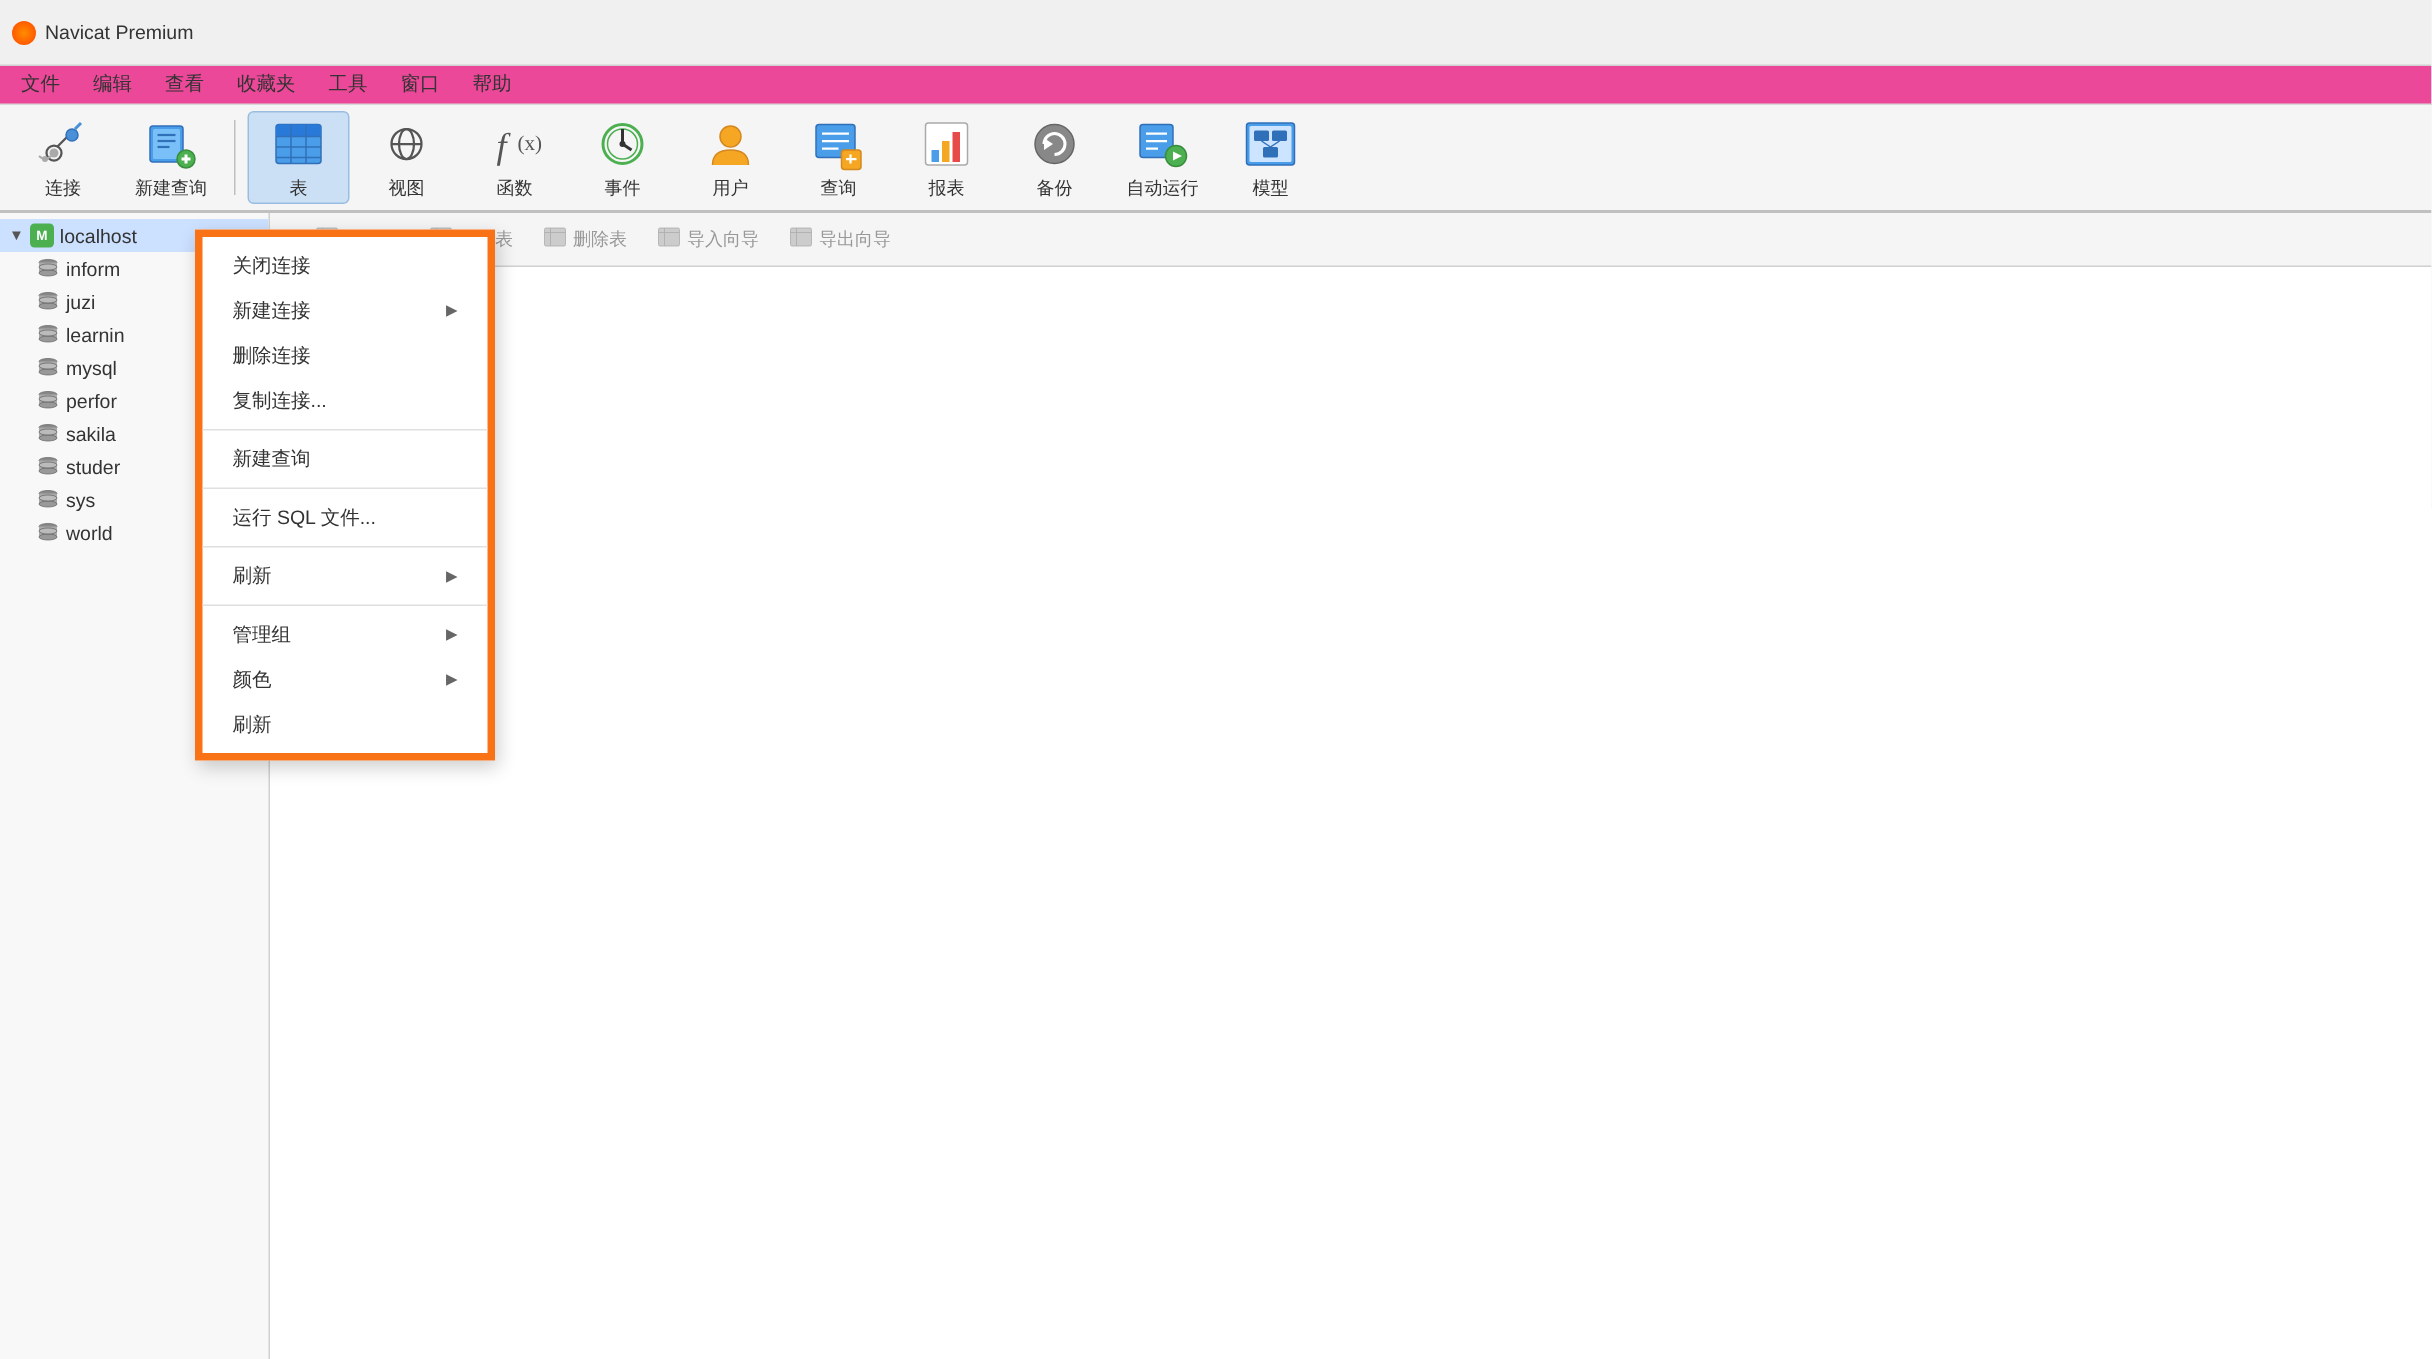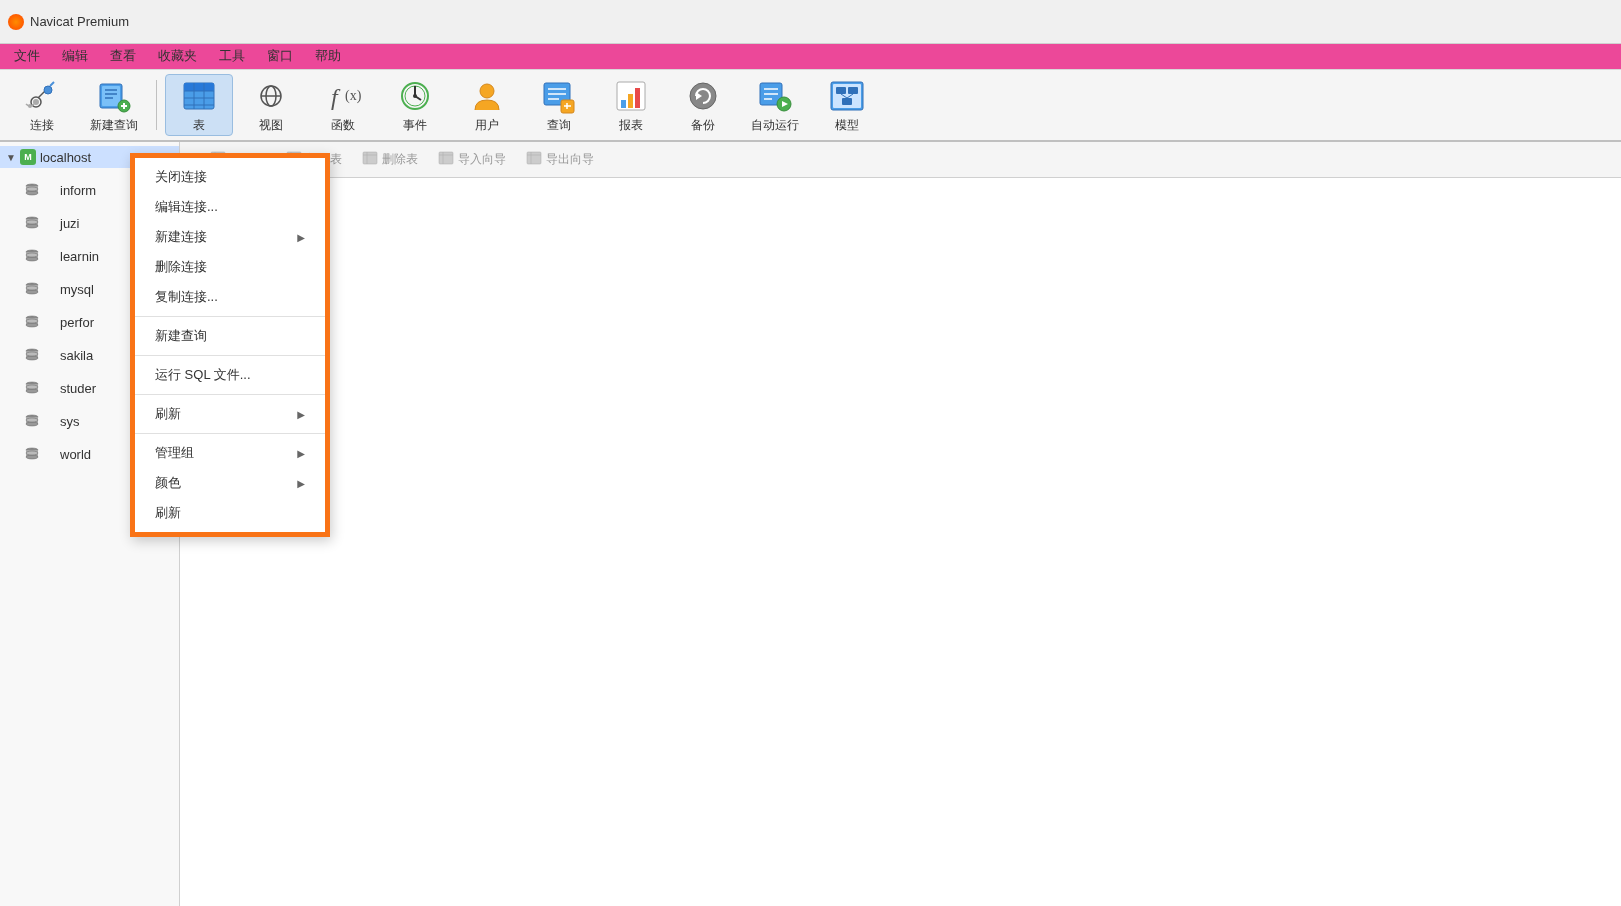--- a/index.html
+++ b/index.html
@@ -129,22 +129,22 @@
     .sidebar-connection .conn-icon {
       width: 16px; height: 16px;
       background: #4caf50;
       border-radius: 3px;
       display: flex; align-items: center; justify-content: center;
       color: white; font-size: 9px; font-weight: bold;
     }
     .sidebar-db {
       display: flex;
       align-items: center;
-      padding: 14px 6px 3px 24px;
-      gap: 20px;
+      padding: 3px 6px 3px 24px;
+      gap: 4px;
       cursor: pointer;
       font-size: 13px;
       color: #333;
     }
     .db-icon {
       width: 16px; height: 16px;
       display: flex; align-items: center; justify-content: center;
       flex-shrink: 0;
     }
 
@@ -530,23 +530,20 @@
 
     <div style="flex:1; background:#fff;"></div>
   </div>
 </div>
 
 <div id="context-menu">
 <div class="ctx-item">
       <span>关闭连接</span>
     </div>
     <div class="ctx-item">
-      <span>编辑连接...</span>
-    </div>
-    <div class="ctx-item">
       <span>新建连接</span>
       <span class="ctx-arrow">▶</span>
     </div>
     <div class="ctx-item">
       <span>删除连接</span>
     </div>
     <div class="ctx-item">
       <span>复制连接...</span>
     </div>
     <div class="ctx-separator"></div>

